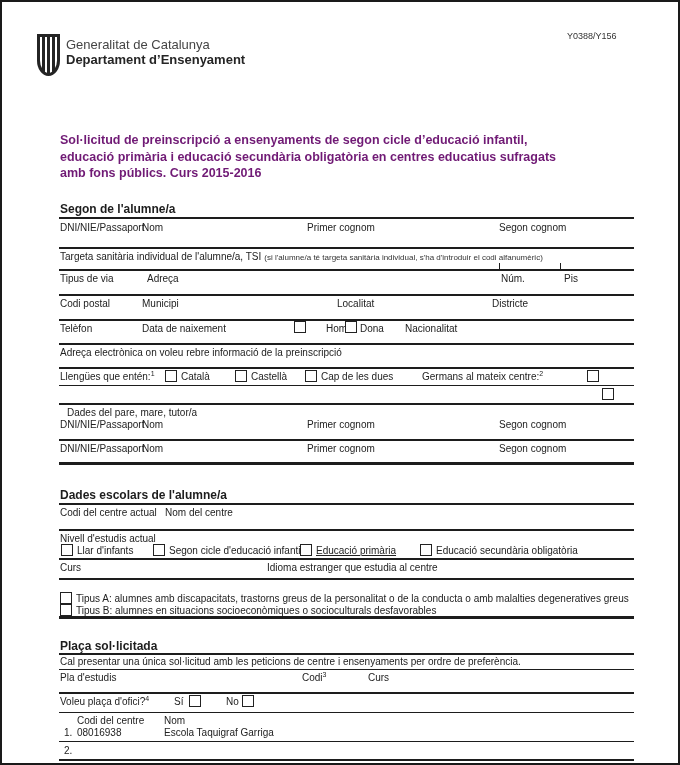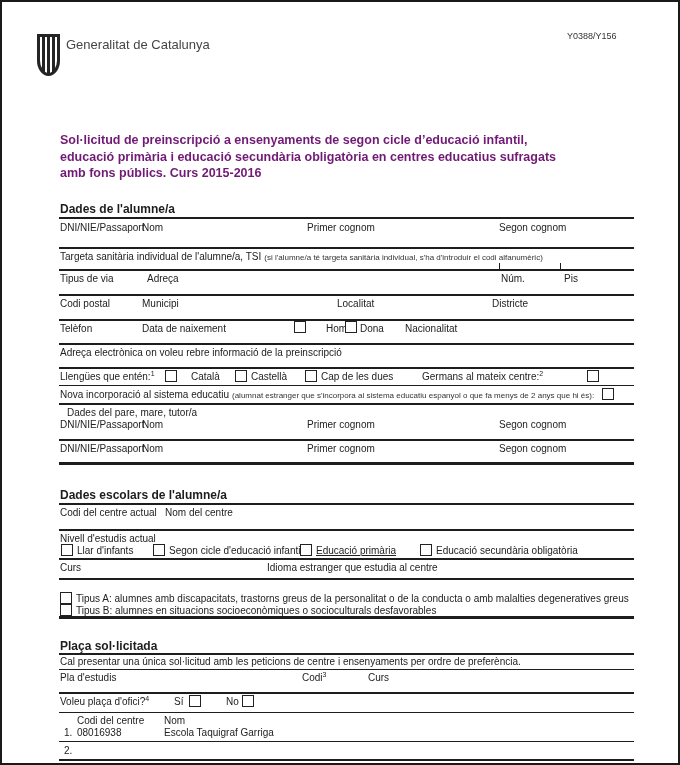--- a/index.html
+++ b/index.html
@@ -42,29 +42,30 @@
         </defs>
       <path d="M1.5,1.5 h20 v25 a10,14 0 0 1 -20,0 z" fill="#fff" stroke="#242424" stroke-width="3"></path>
       <g clip-path="url(#sh)">
         <rect x="5" y="0" width="3" height="42" fill="#242424"></rect>
         <rect x="10" y="0" width="3" height="42" fill="#242424"></rect>
         <rect x="15" y="0" width="3" height="42" fill="#242424"></rect>
       </g>
     </svg>
   </span>
   <span class="abs org1" style="left:64px;top:35px;">Generalitat de Catalunya</span>
+  <span class="abs org2" style="left:64px;top:50px;">Departament d’Ensenyament</span>
   <span class="abs code" style="left:565px;top:29px;">Y0388/Y156</span>
 
   <div class="abs title" style="left:58px;top:130px;width:572px;">
     <div>Sol·licitud de preinscripció a ensenyaments de segon cicle d’educació infantil,</div>
     <div>educació primària i educació secundària obligatòria en centres educatius sufragats</div>
     <div>amb fons públics. Curs 2015-2016</div>
   </div>
 
-  <span class="abs sec" style="left:58px;top:200px;">Dades de l'alumne/a</span>
+  <span class="abs sec" style="left:58px;top:200px;">Segon de l'alumne/a</span>
   <div class="line" style="left:57px;top:215px;width:575px;"></div>
 
   <span class="abs lbl" style="left:58px;top:220px;">DNI/NIE/Passaport</span>
   <span class="abs lbl" style="left:140px;top:220px;">Nom</span>
   <span class="abs lbl" style="left:305px;top:220px;">Primer cognom</span>
   <span class="abs lbl" style="left:497px;top:220px;">Segon cognom</span>
   <div class="line" style="left:57px;top:245px;width:575px;"></div>
 
   <span class="abs lbl" style="left:58px;top:249px;">
     <span>Targeta sanitària individual de l'alumne/a, TSI</span><span class="sm">(si l'alumne/a té targeta sanitària individual, s'ha d'introduir el codi alfanumèric)</span>
@@ -92,32 +93,29 @@
   <span class="cb" style="left:343px;top:319px;"></span>
   <span class="abs lbl" style="left:358px;top:321px;">Dona</span>
   <span class="abs lbl" style="left:403px;top:321px;">Nacionalitat</span>
   <div class="line" style="left:57px;top:341px;width:575px;"></div>
 
   <span class="abs lbl" style="left:58px;top:345px;">Adreça electrònica on voleu rebre informació de la preinscripció</span>
   <div class="line" style="left:57px;top:365px;width:575px;"></div>
 
   <span class="abs lbl" style="left:58px;top:369px;"><span>Llengües que entén:</span><sup>1</sup></span>
   <span class="cb" style="left:163px;top:368px;"></span>
-  <span class="abs lbl" style="left:189px;top:369px;">Català</span>
+  <span class="abs lbl" style="left:179px;top:369px;">Català</span>
   <span class="cb" style="left:233px;top:368px;"></span>
   <span class="abs lbl" style="left:249px;top:369px;">Castellà</span>
   <span class="cb" style="left:303px;top:368px;"></span>
   <span class="abs lbl" style="left:319px;top:369px;">Cap de les dues</span>
   <span class="abs lbl" style="left:420px;top:369px;"><span>Germans al mateix centre:</span><sup>2</sup></span>
   <span class="cb" style="left:585px;top:368px;"></span>
   <div class="line thin" style="left:57px;top:383px;width:575px;"></div>
 
-  <span class="abs lbl" style="left:58px;top:387px;">
-    <span>Nova incorporació al sistema educatiu</span><span class="sm">(alumnat estranger que s'incorpora al sistema educatiu espanyol o que fa menys de 2 anys que hi és):</span>
-  </span>
   <span class="cb" style="left:600px;top:386px;"></span>
   <div class="line" style="left:57px;top:401px;width:575px;"></div>
 
   <span class="abs lbl" style="left:58px;top:405px;margin-left:7px;">Dades del pare, mare, tutor/a</span>
   <span class="abs lbl" style="left:58px;top:417px;">DNI/NIE/Passaport</span>
   <span class="abs lbl" style="left:140px;top:417px;">Nom</span>
   <span class="abs lbl" style="left:305px;top:417px;">Primer cognom</span>
   <span class="abs lbl" style="left:497px;top:417px;">Segon cognom</span>
   <div class="line" style="left:57px;top:437px;width:575px;"></div>
 

